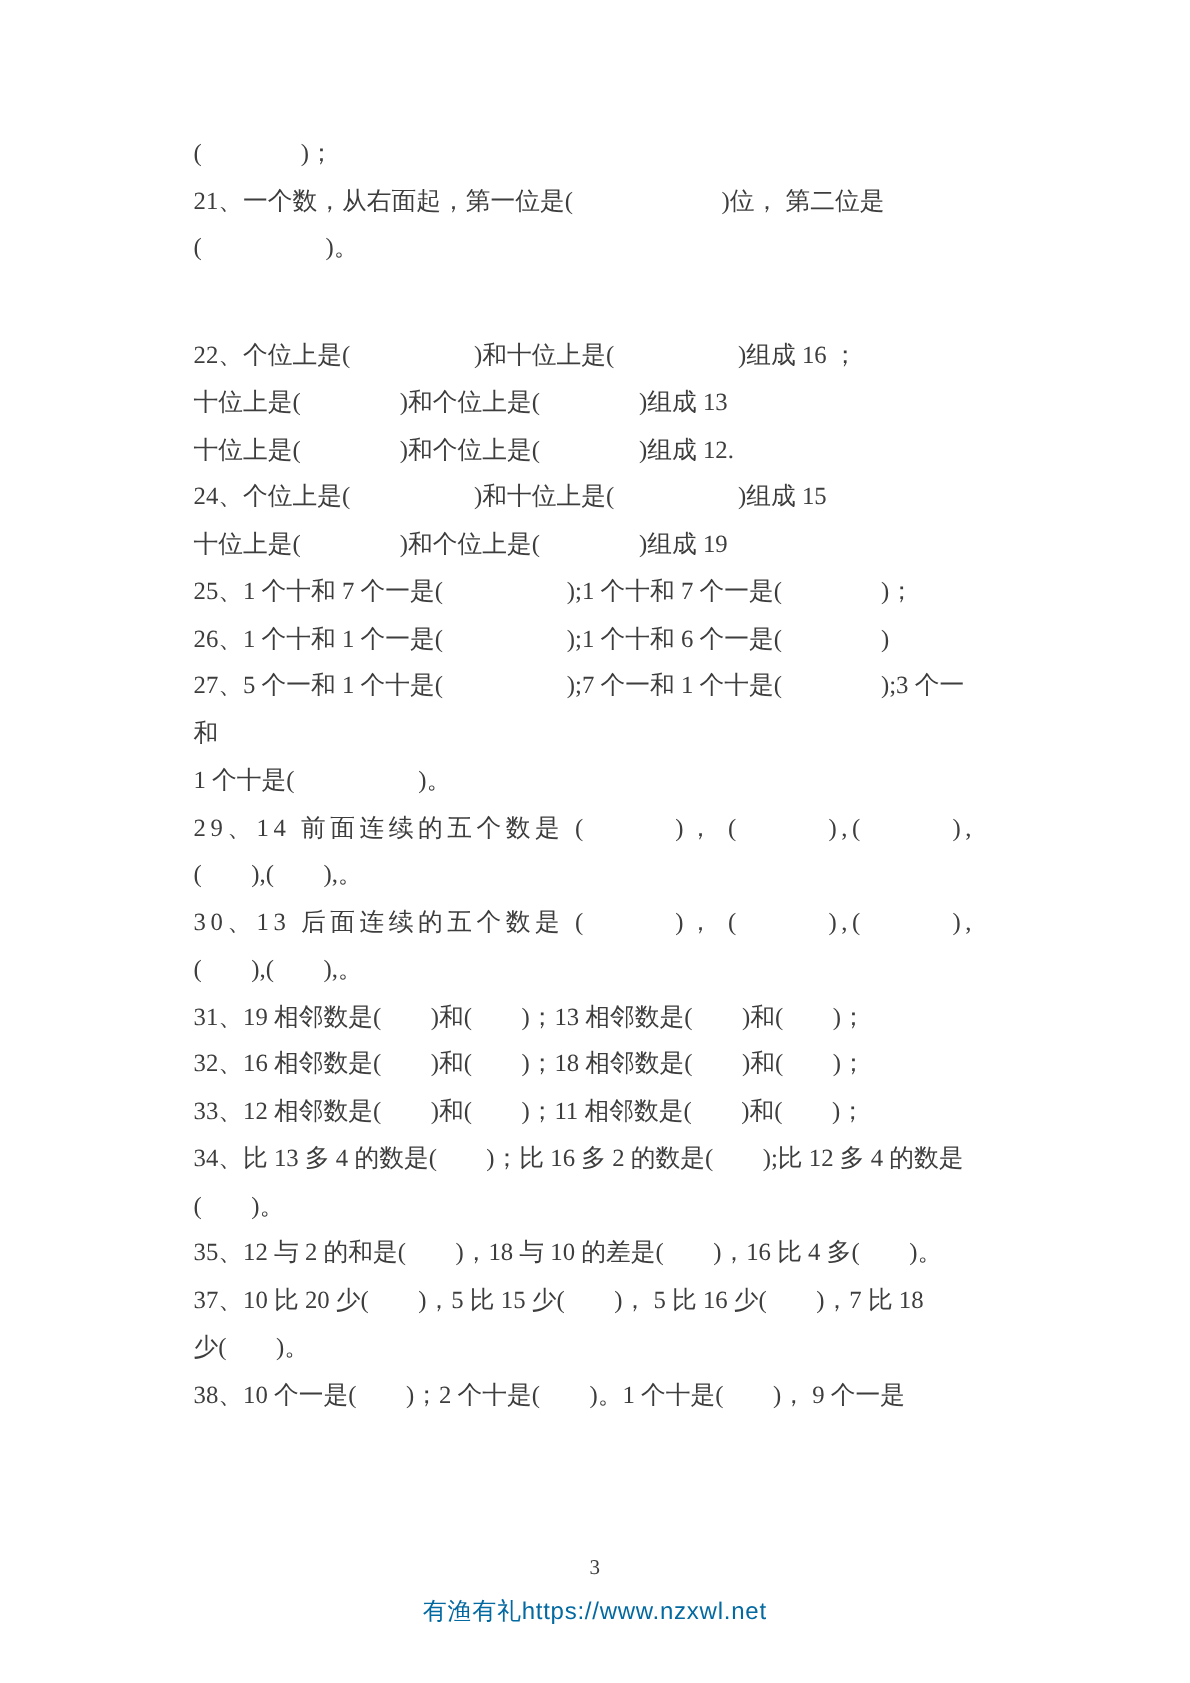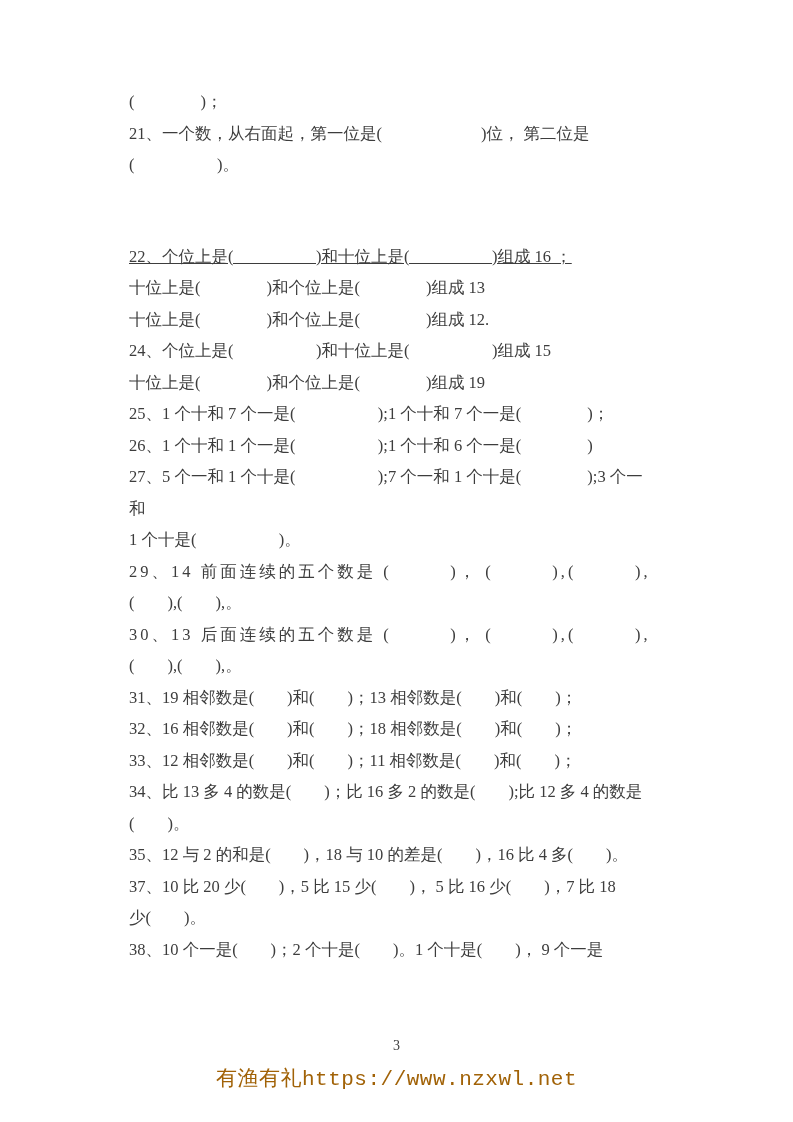--- a/index.html
+++ b/index.html
@@ -21,43 +21,42 @@
     top: 86px;
     width: 560px;
     font-size: 16.5px;
     line-height: 31.5px;
     color: #3d3d3d;
   }
   .line {
     white-space: pre-wrap;
   }
   .line.gap-before {
-    margin-top: 60px;
-    text-decoration: underline;
+    margin-top: 40px;
   }
   .line.spaced {
     letter-spacing: 3px;
   }
   .footer-area {
     position: absolute;
     left: 0;
     right: 0;
     top: 1038px;
     text-align: center;
   }
   .page-number {
     font-size: 14px;
     color: #3d3d3d;
     font-family: "Liberation Serif", serif;
   }
   .footer-text {
     margin-top: 10px;
-    font-family: Liberation Mono, monospace;
-    font-size: 21px;
-    color: #a16207;
+    font-family: Liberation Sans, sans-serif;
+    font-size: 16px;
+    color: #0369a1;
     letter-spacing: 0.5px;
   }
 </style>
 </head>
 <body>
 
 <div class="page">
   <div class="content">
 
   <div class="line">(　　　　)；</div>

